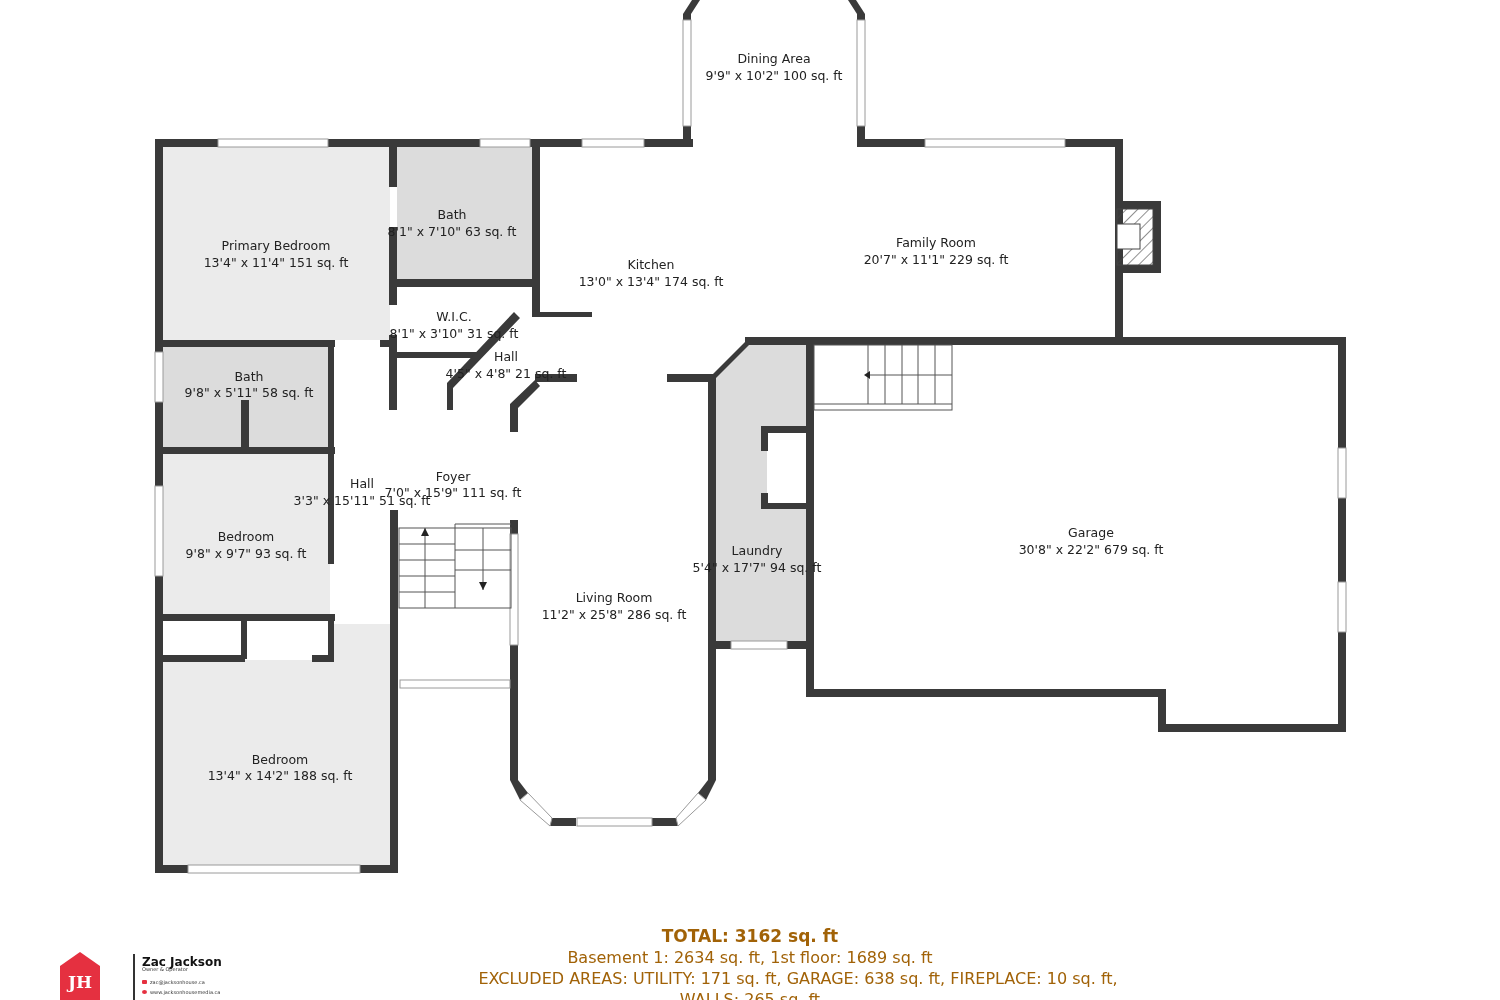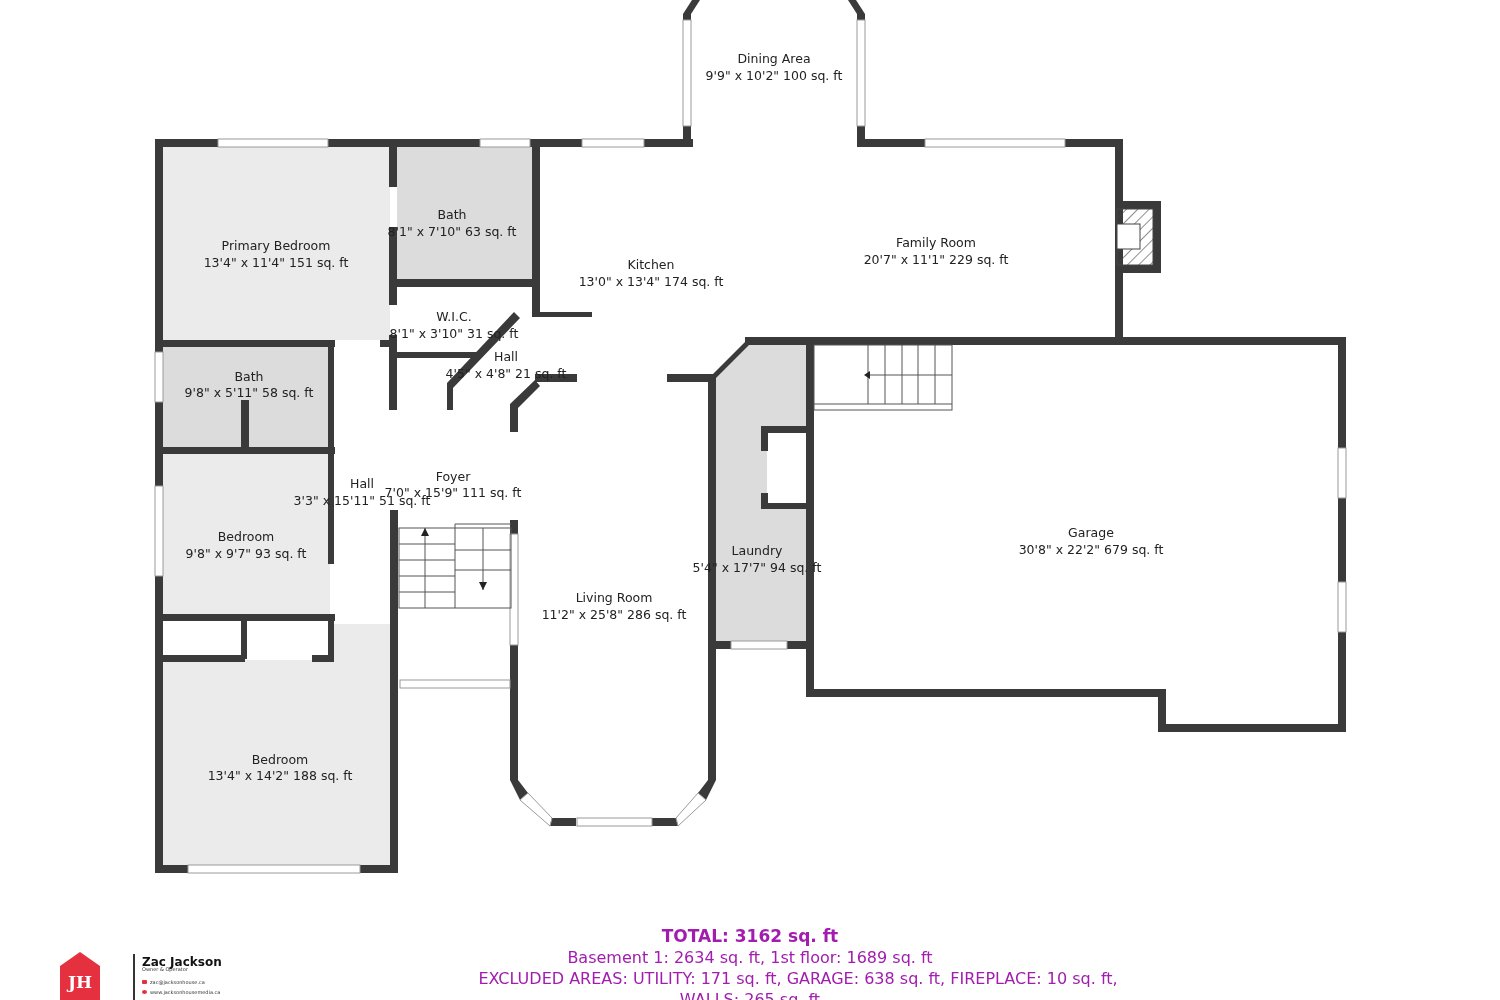--- a/index.html
+++ b/index.html
@@ -2,21 +2,21 @@
 <html><head>
 <meta charset="utf-8">
 <style>
   html, body { margin:0; padding:0; background:#ffffff; }
   body { width:1500px; height:1000px; position:relative; overflow:hidden; font-family:"DejaVu Sans", sans-serif; }
   #plan { position:absolute; left:0; top:0; width:1500px; height:1000px; }
   .wall { fill:#3a3a3a; }
   .win { fill:#ffffff; stroke:#9a9a9a; stroke-width:1; }
   .room-label { font-family:"DejaVu Sans", sans-serif; font-size:12.5px; fill:#222; text-anchor:middle; }
   .stair line, .stair rect { stroke:#555; stroke-width:1; fill:none; }
-  .summary { position:absolute; left:0; width:1500px; text-align:center; color:#a21caf; font-family:"DejaVu Sans", sans-serif; }
+  .summary { position:absolute; left:0; width:1500px; text-align:center; color:#a16207; font-family:"DejaVu Sans", sans-serif; }
   .total { top:926px; font-size:17px; font-weight:bold; }
   .line2 { top:948px; font-size:16px; }
   .line3 { top:969px; font-size:16px;padding-left:48px; }
   .line4 { top:990px; font-size:16px; }
   .brand { position:absolute; left:60px; top:952px; }
   .brand-logo { position:absolute; left:0; top:0; width:40px; height:48px; }
   .brand-divider { position:absolute; left:73px; top:2px; width:1.5px; height:46px; background:#333; }
   .brand-name { position:absolute; left:82px; top:3px; font-size:12px; font-weight:bold; color:#111; white-space:nowrap; }
   .brand-role { position:absolute; left:82px; top:14px; font-size:5px; color:#333; white-space:nowrap; }
   .brand-email { position:absolute; left:90px; top:27px; font-size:5px; color:#333; white-space:nowrap; }

